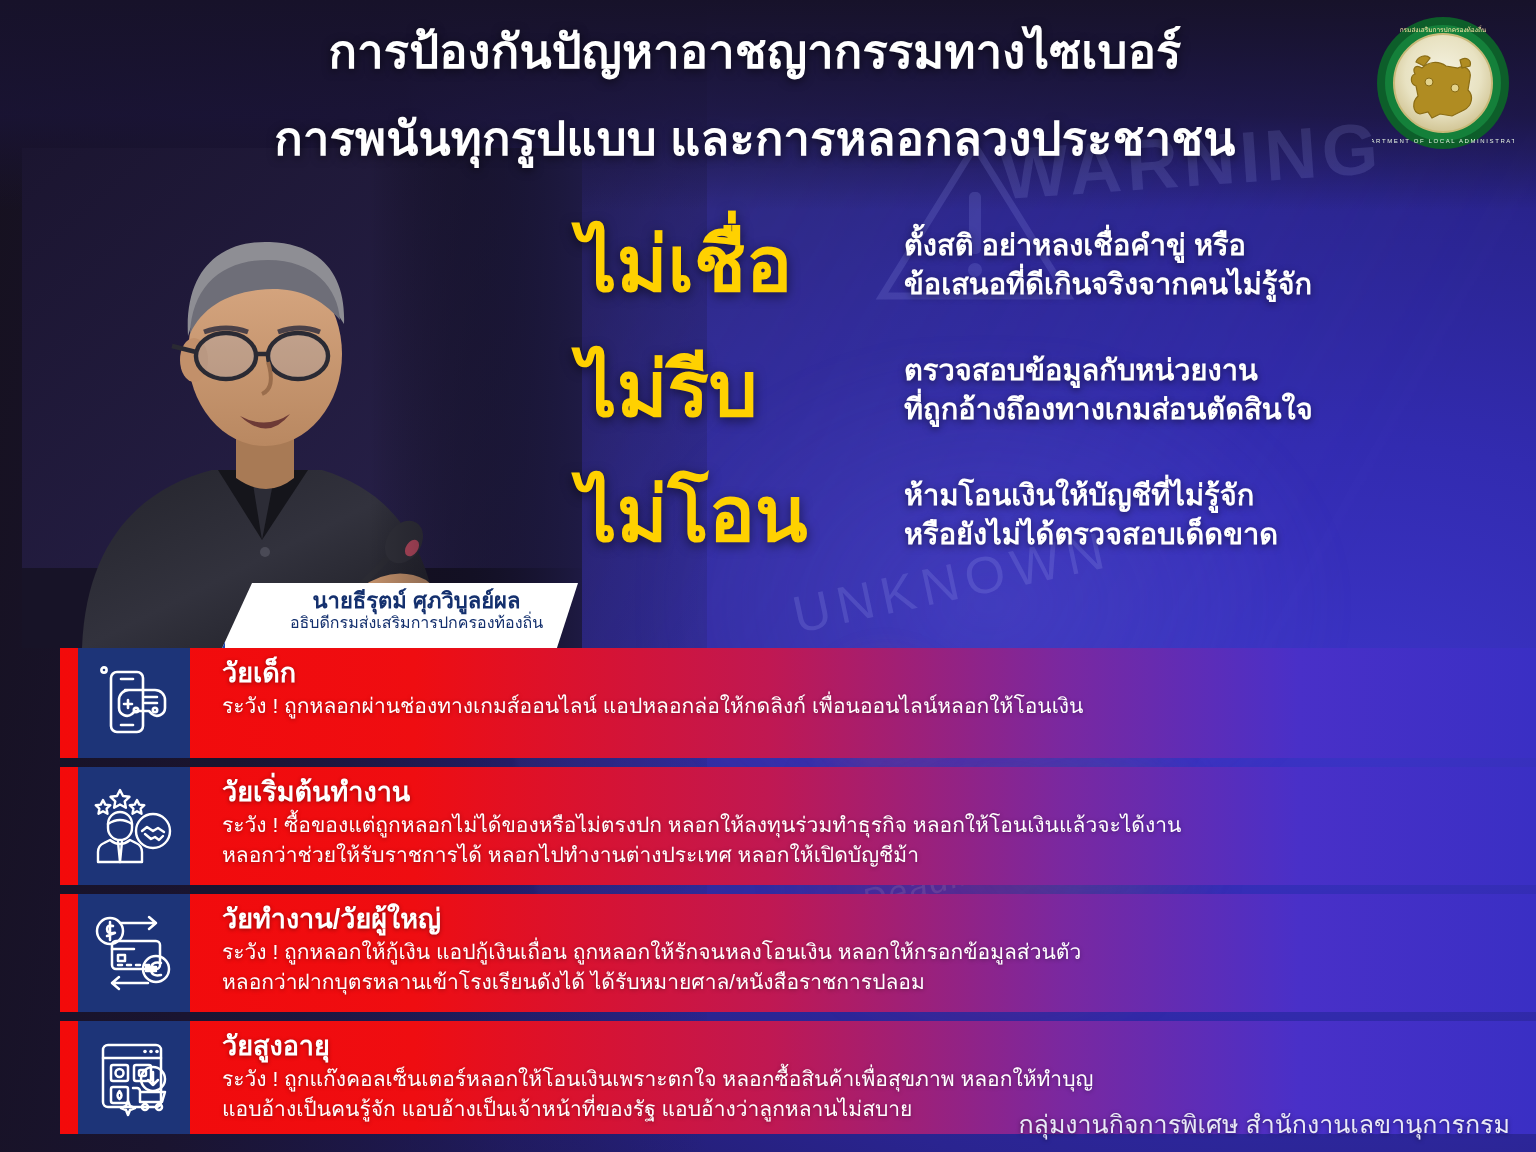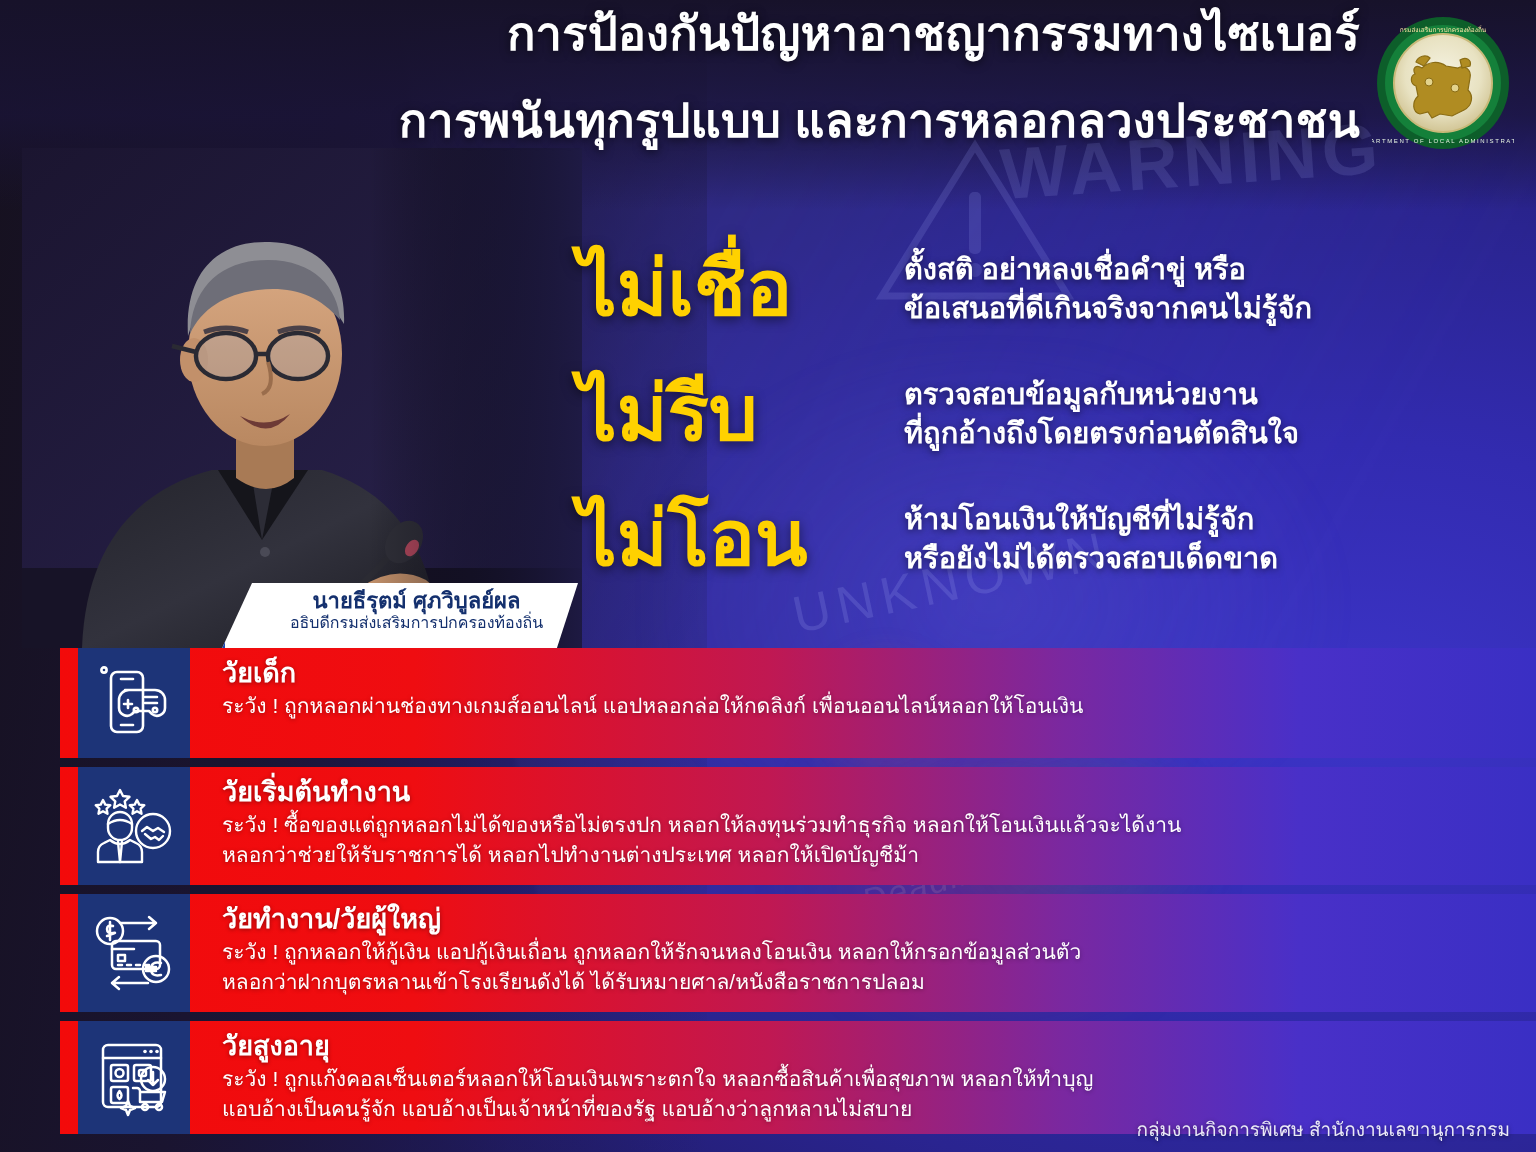--- a/index.html
+++ b/index.html
@@ -92,42 +92,42 @@
   }
 
   
   .photo{
     position:absolute;left:22px;top:148px;width:560px;height:500px;
   }
   .photo svg{display:block;}
 
   
   .title{
-    position:absolute;top:4px;left:150px;width:1210px;
-    text-align:right;
+    position:absolute;top:22px;left:150px;width:1210px;
+    text-align:center;
     color:#ffffff;
     font-weight:700;
     font-size:47px;
     line-height:1.26;
     text-shadow:0 2px 10px rgba(0,0,0,.6);
     letter-spacing:.2px;
   }
   .title .l2{display:block;margin-top:28px;}
 
   
   .emblem{
     position:absolute;right:22px;top:12px;width:142px;height:142px;
   }
 
   
   .slogans{
     position:absolute;left:578px;top:226px;width:900px;
   }
   .srow{
-    display:flex;align-items:center;gap:26px;height:125px;
+    display:flex;gap:26px;height:125px;
   }
   .skey{
     flex:0 0 300px;
     color:#FFD100;
     font-size:77px;font-weight:700;line-height:1;
     text-shadow:0 3px 12px rgba(0,0,0,.55);
     white-space:nowrap;
   }
   .sdesc{
     color:#ffffff;
@@ -181,21 +181,21 @@
     text-shadow:0 1px 4px rgba(0,0,0,.35);
   }
   .r1{height:110px;}
   .r2{height:118px;}
   .r3{height:118px;}
   .r4{height:113px;}
 
   
   .footer{
     position:absolute;right:26px;bottom:8px;
-    color:#e9e9f6;font-size:19px;
+    color:#e9e9f6;font-size:25px;
     text-shadow:0 1px 4px rgba(0,0,0,.5);
   }
 </style>
 </head>
 <body>
 
 <div id="poster">
 
   <div class="bg-base"></div>
   <div class="bg-sheen"></div>
@@ -325,21 +325,21 @@
       <div class="skey">ไม่เชื่อ</div>
       <div class="sdesc">
         <div>ตั้งสติ อย่าหลงเชื่อคำขู่ หรือ</div>
         <div>ข้อเสนอที่ดีเกินจริงจากคนไม่รู้จัก</div>
       </div>
     </div>
     <div class="srow">
       <div class="skey">ไม่รีบ</div>
       <div class="sdesc">
         <div>ตรวจสอบข้อมูลกับหน่วยงาน</div>
-        <div>ที่ถูกอ้างถึงโดยตรงก่อนตัดสินใจ</div>
+        <div>ที่ถูกอ้างถึองทางเกมส่อนตัดสินใจ</div>
       </div>
     </div>
     <div class="srow">
       <div class="skey">ไม่โอน</div>
       <div class="sdesc">
         <div>ห้ามโอนเงินให้บัญชีที่ไม่รู้จัก</div>
         <div>หรือยังไม่ได้ตรวจสอบเด็ดขาด</div>
       </div>
     </div>
   </div>

